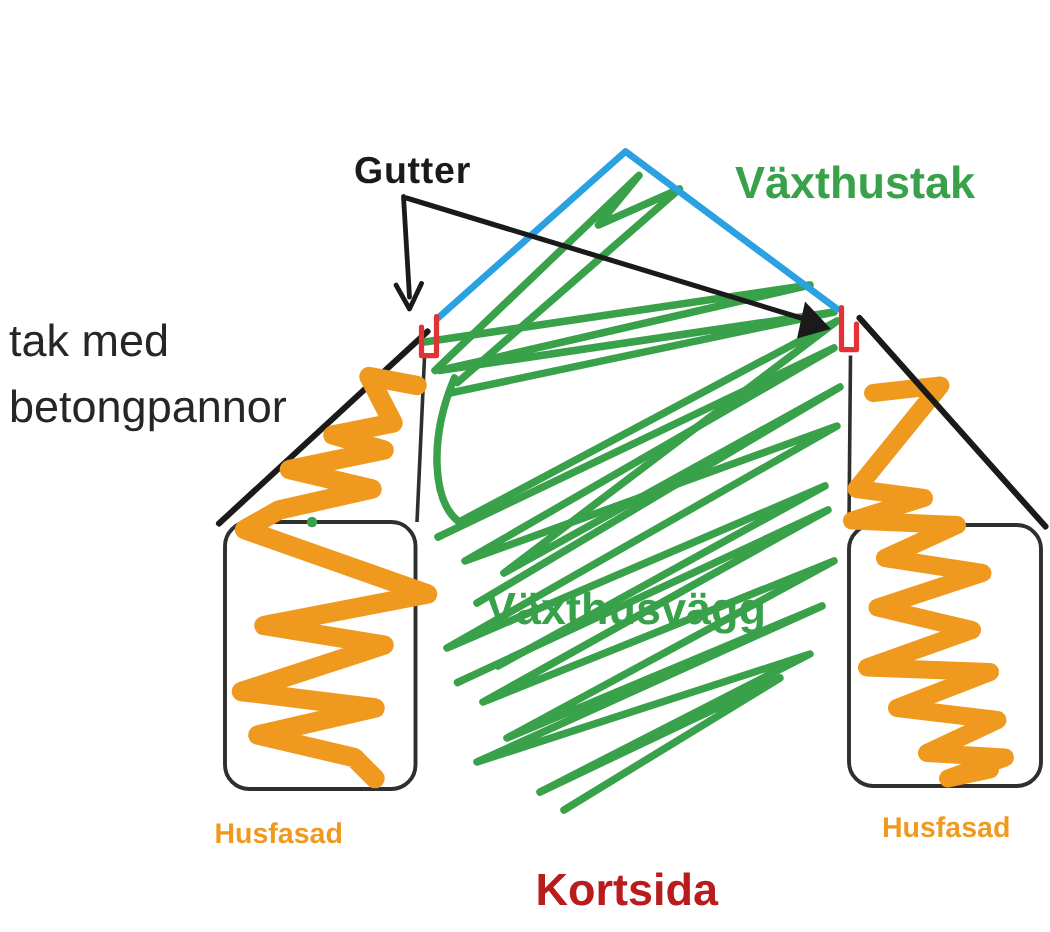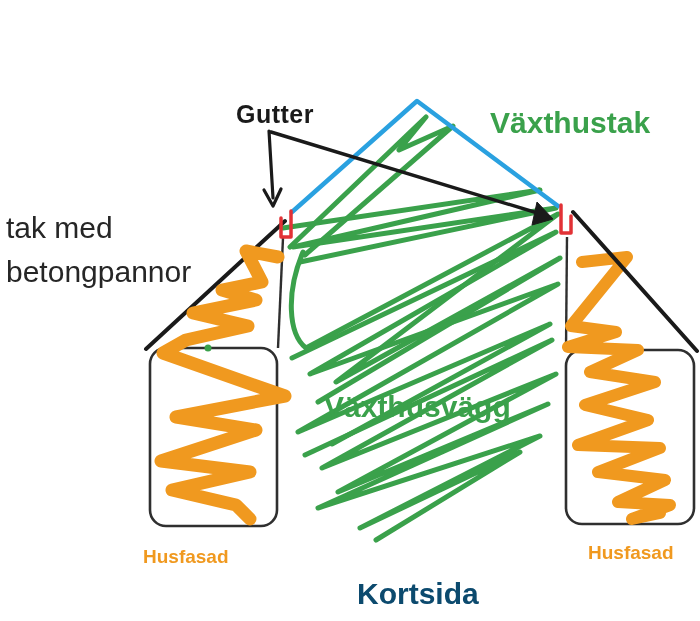--- a/index.html
+++ b/index.html
@@ -17,21 +17,21 @@
   .stroke-orange{stroke:var(--facade-orange);}
   .stroke-red{stroke:var(--gutter-red);}
   .stroke-ink{stroke:var(--ink-black);}
   .stroke-gray{stroke:var(--outline-gray);}
   .gutter-label{left:236px;top:100px;font-size:25px;font-weight:bold;color:var(--ink-black);letter-spacing:.5px;}
   .greenhouse-roof-label{left:490px;top:106px;font-size:30px;font-weight:600;color:var(--scribble-green);}
   .tile-roof-label{left:6px;top:186px;width:224px;font-size:30px;font-weight:500;line-height:44px;color:#262626;white-space:normal;margin-top:20px;}
   .greenhouse-wall-label{left:324px;top:390px;font-size:30px;font-weight:600;color:var(--scribble-green);}
   .husfasad-left-label{left:143px;top:546px;font-size:19px;font-weight:bold;color:var(--facade-orange);}
   .husfasad-right-label{left:588px;top:542px;font-size:19px;font-weight:bold;color:var(--facade-orange);}
-  .short-side-label{left:357px;top:577px;font-size:30px;font-weight:600;color:#0c4a6e;}
+  .short-side-label{left:357px;top:577px;font-size:30px;font-weight:600;color:#b91c1c;}
 </style>
 </head>
 <body>
 
 <div class="canvas">
 
   <svg class="sketch" width="700" height="621" viewBox="0 0 700 621">
 
     <line x1="283" y1="238" x2="278" y2="348" class="stroke-gray" stroke-width="2.4"></line>
     <line x1="567" y1="237" x2="566" y2="350" class="stroke-gray" stroke-width="2.4"></line>

